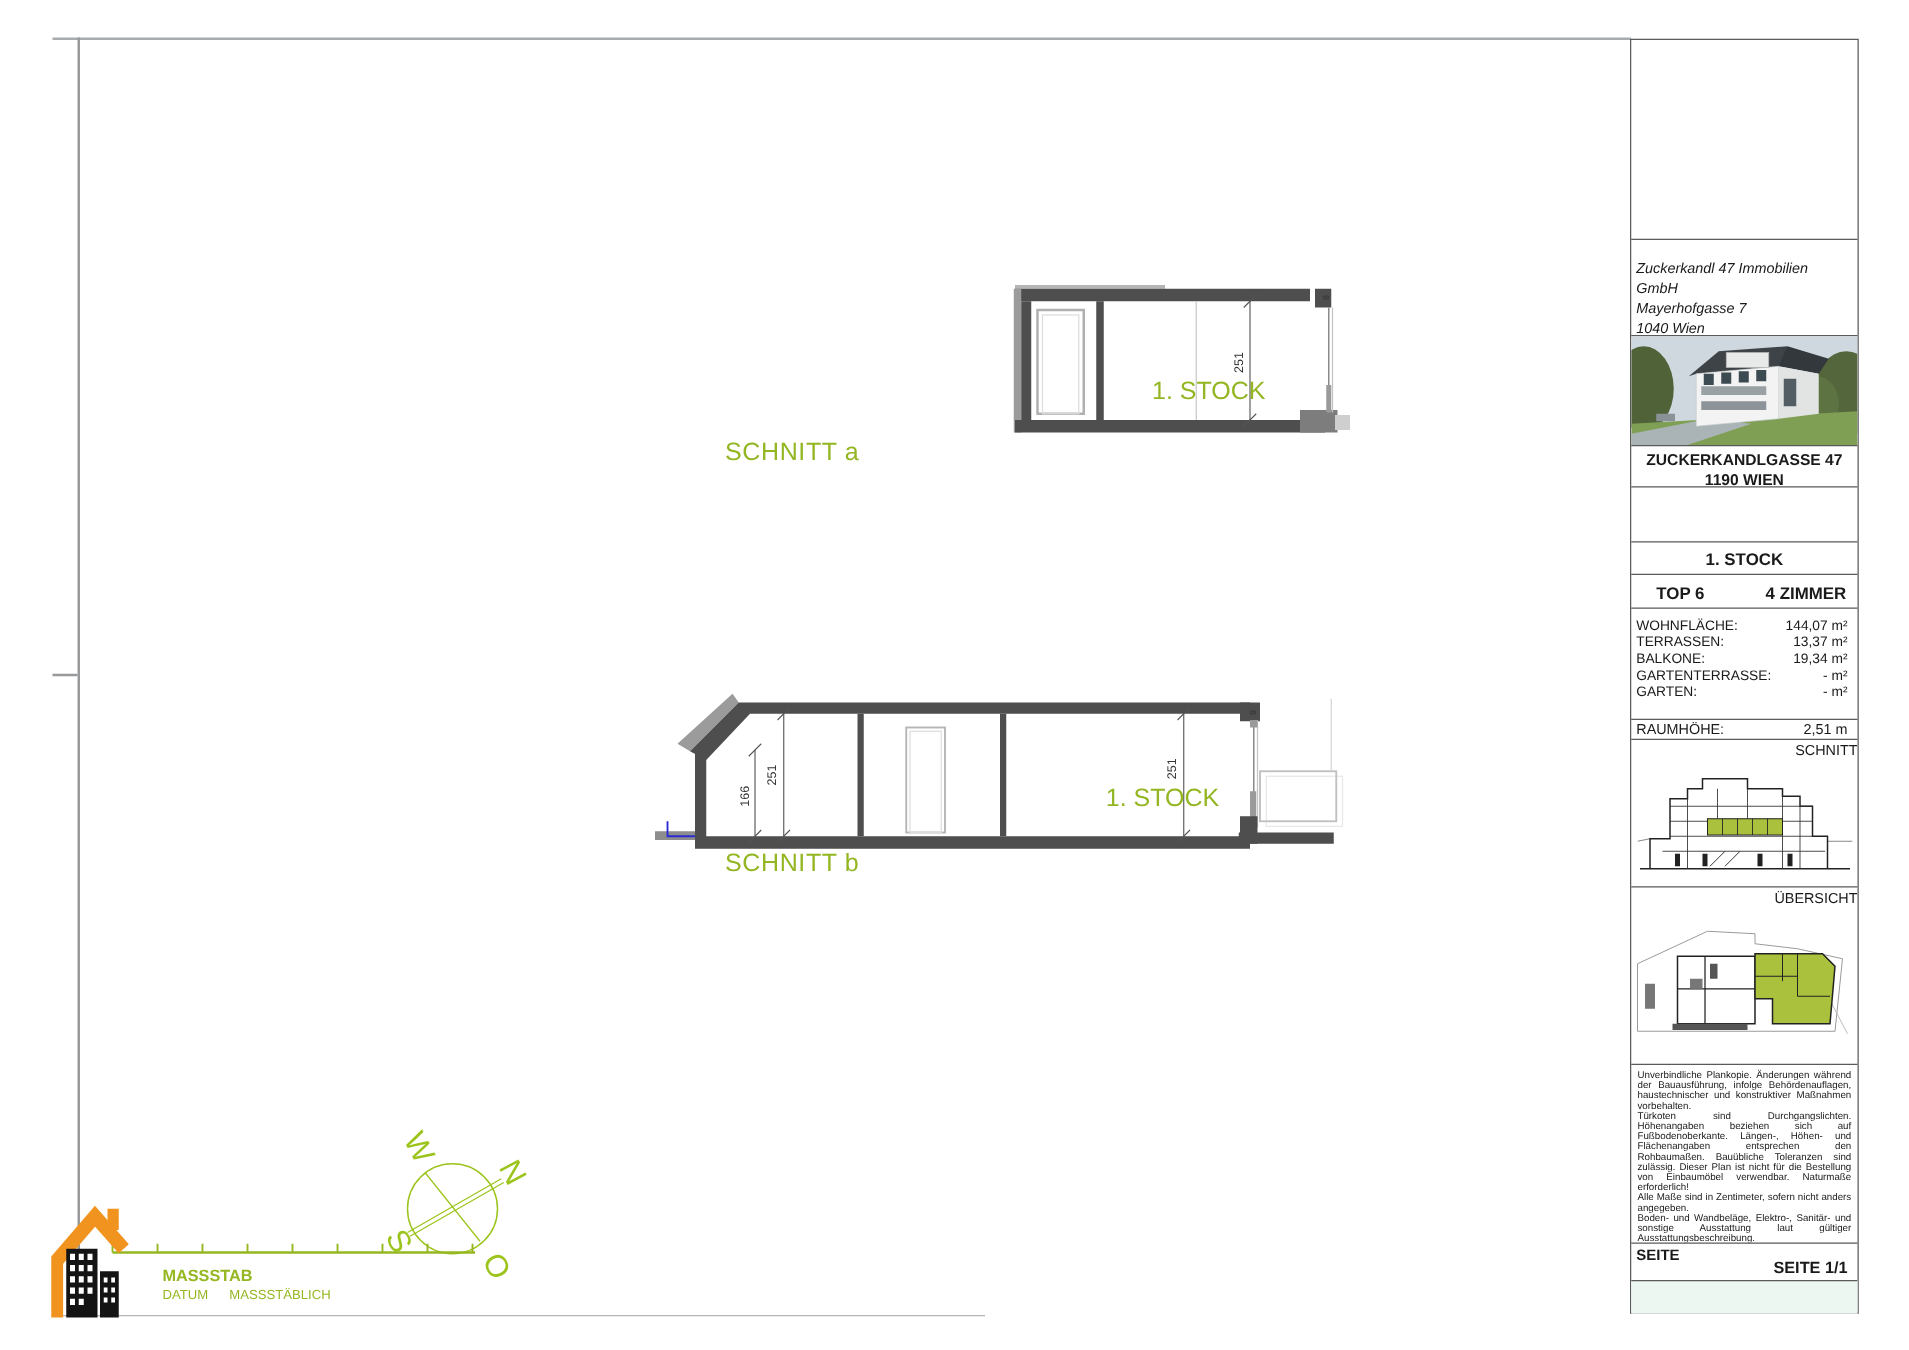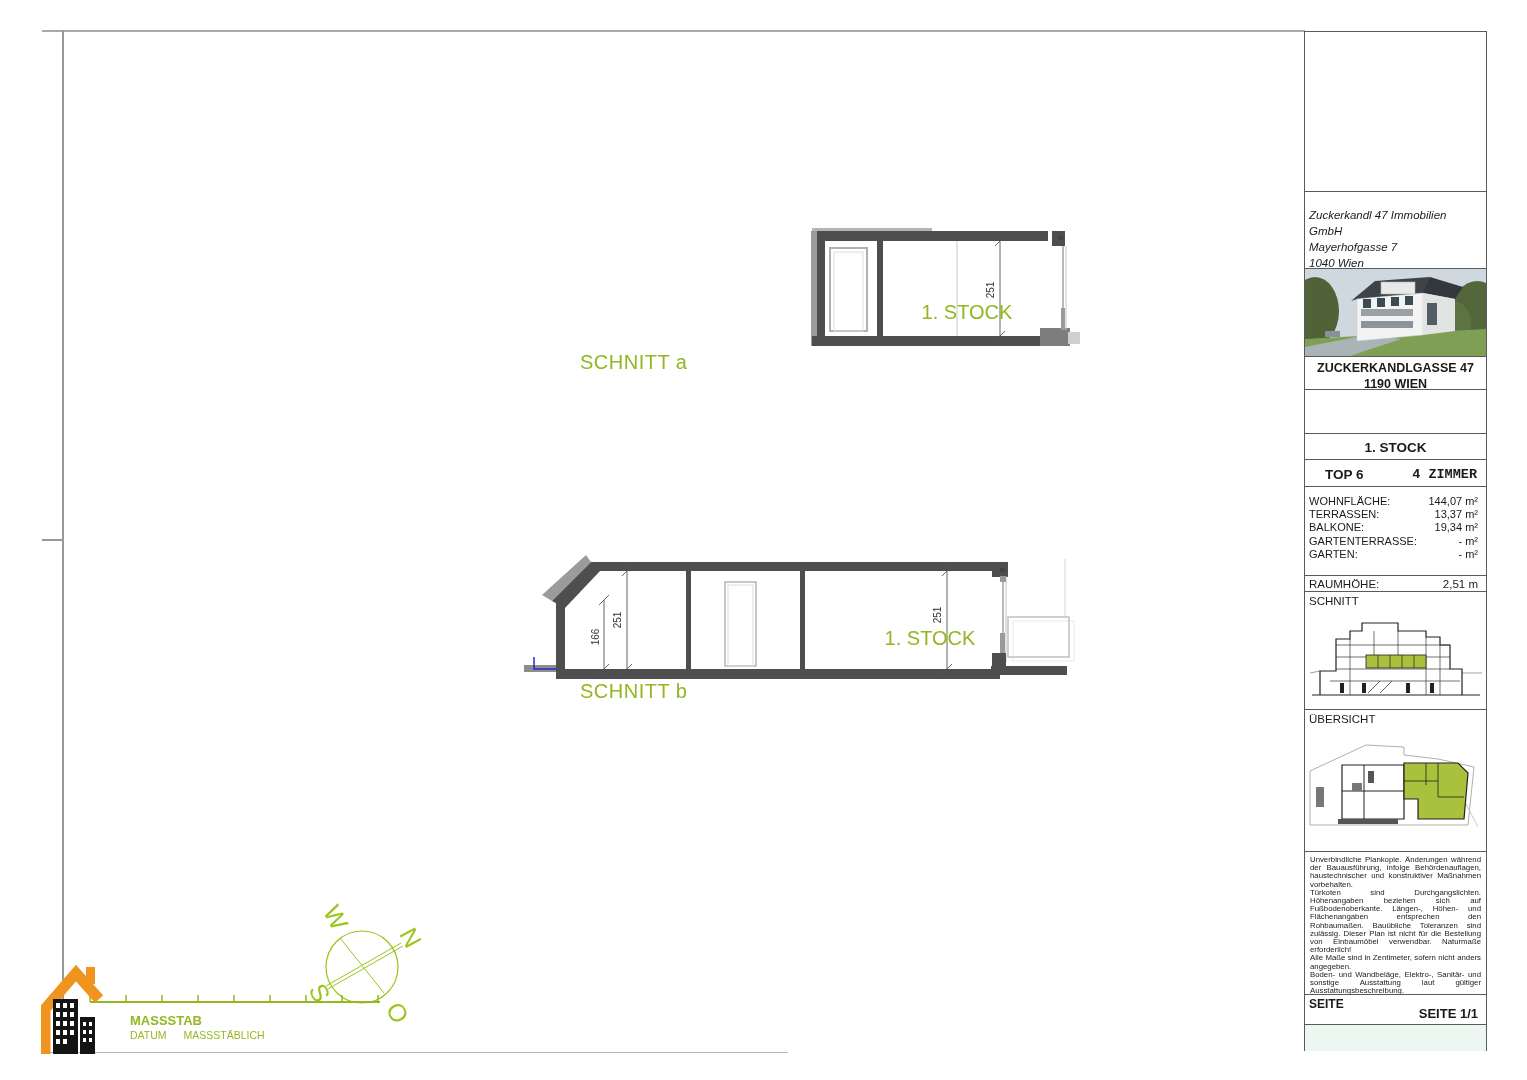--- a/index.html
+++ b/index.html
@@ -17,25 +17,25 @@
   
   .panel { position:absolute; left:1304px; top:31px; width:183px; height:1020px;
            border:1px solid #5a5a5a; background:#fff; }
   .sec { position:absolute; left:0; right:0; border-top:1px solid #5a5a5a; overflow:hidden; }
   .sec.first { border-top:none; }
   .company { font-size:11.5px; line-height:16px; padding:15px 4px 0 4px;font-style:italic; }
   .project-name { text-align:center; font-weight:bold; font-size:12.5px; line-height:15.5px; padding-top:4px; }
   .floor-title { text-align:center; font-weight:bold; font-size:13.5px; padding-top:6px; }
   .unit-row { font-weight:bold; font-size:13.5px; }
   .unit-row .u1 { position:absolute; left:20px; top:7px; }
-  .unit-row .u2 { position:absolute; right:9px; top:7px;font-family:Liberation Mono, monospace; }
+  .unit-row .u2 { position:absolute; right:9px; top:7px; }
   .areas { padding:8px 8px 0 4px; font-size:11px;text-align:center; }
   .area-row { display:flex; justify-content:space-between; line-height:13.2px; }
   .rh-row { display:flex; justify-content:space-between; font-size:11.5px; padding:2px 8px 0 4px; }
-  .sec-label { font-size:11.5px; padding:3px 0 0 4px; }
+  .sec-label { font-size:11.5px; padding:3px 0 0 4px;text-align:right; }
   .thumb-wrap { text-align:center; margin-top:2px; }
   .legal { padding:4px 5px 0 5px; font-size:7.8px; line-height:8.2px; text-align:justify; }
   .legal p { margin:0; }
   .seite-label { position:absolute; left:4px; top:2px; font-size:12px; }
   .seite-value { position:absolute; right:8px; bottom:3px; font-size:13px; }
   .tint { background:#edf7f2; }
 
   
   .logo-text { position:absolute; left:40px; top:28px; font-size:64px; font-weight:800;
                letter-spacing:-3px; line-height:1; white-space:nowrap; }

